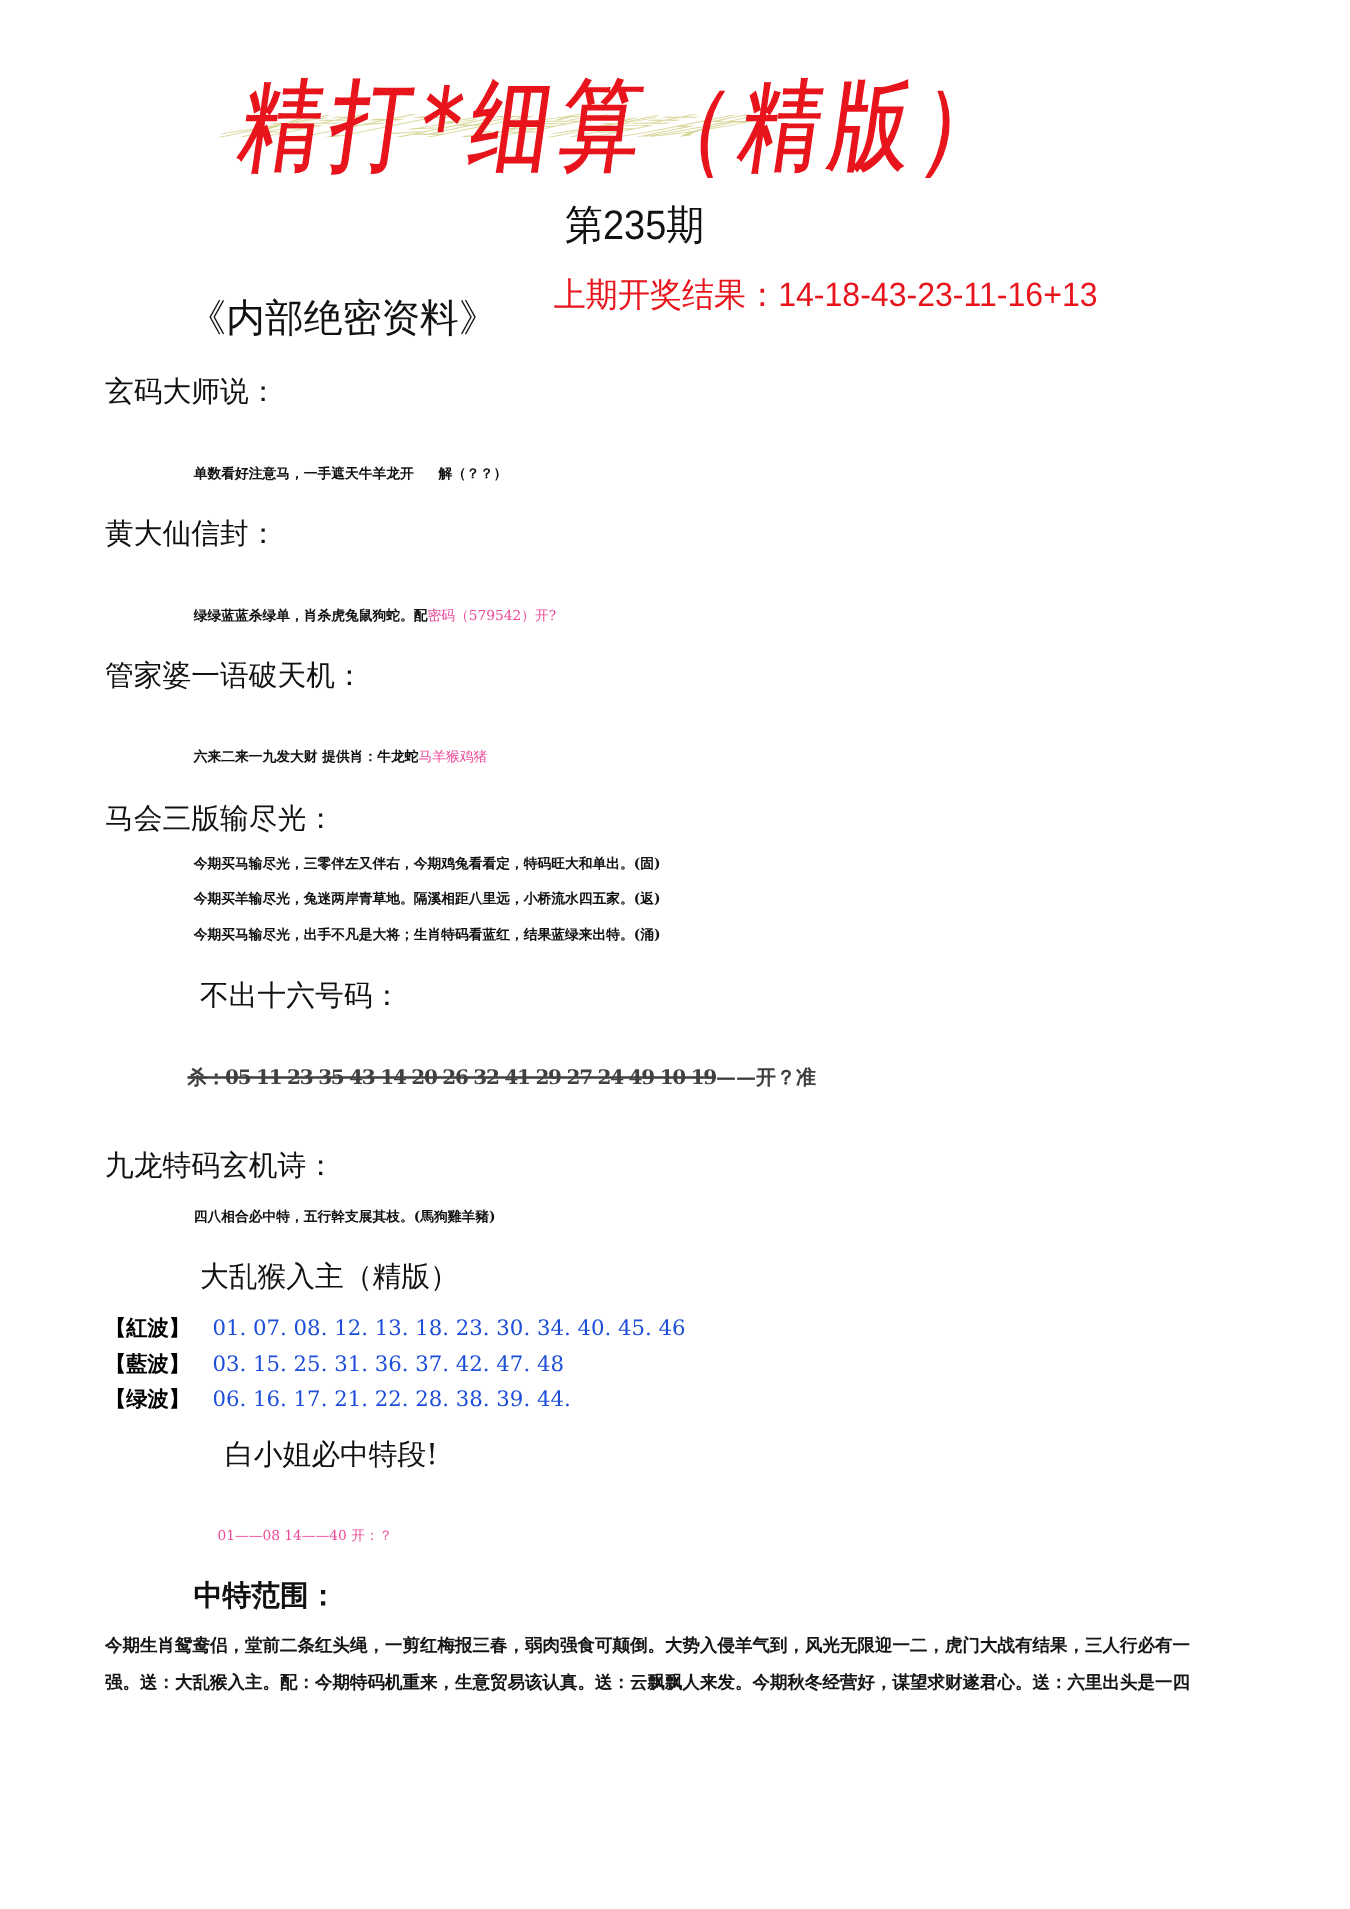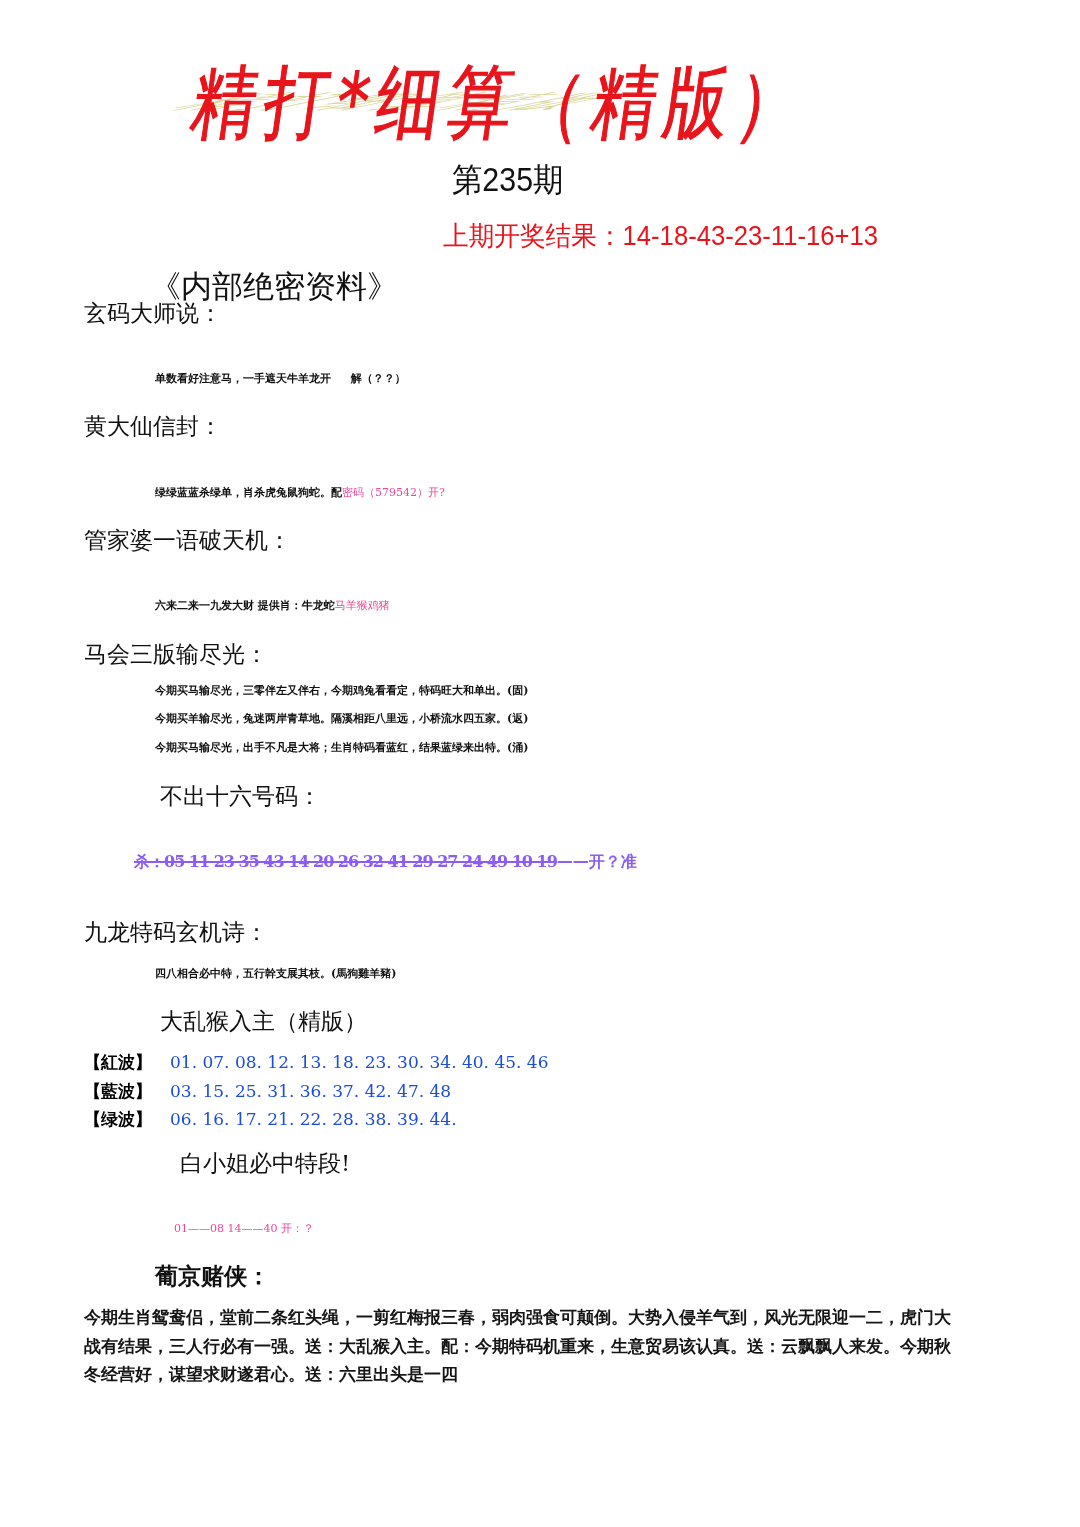--- a/index.html
+++ b/index.html
@@ -20,37 +20,37 @@
   }
   .banner-shadow {
     position: absolute; left: 40px; top: 42px;
     font-family: "DejaVu Sans", sans-serif; font-size: 56px; line-height: 40px;
     color: #c7c36a; opacity: .65; letter-spacing: 10px;
     transform: scaleY(0.35) skewX(-60deg); transform-origin: left top;
   }
 
   .issue { left: 452px; top: 158px; font-family: "Liberation Sans", sans-serif; font-size: 33px; color: #111; transform: scaleX(.92); transform-origin: left; }
   .last-result { left: 443px; top: 218px; font-family: "Liberation Sans", sans-serif; font-size: 27px; color: #e8141c; transform: scaleX(.95); transform-origin: left; }
-  .doc-title { left: 150px; top: 234px; font-size: 31px; color: #111; margin-top: 32px; }
+  .doc-title { left: 150px; top: 234px; font-size: 31px; color: #111; }
 
   .sec-head { font-size: 23px; color: #111; font-family: "DejaVu Serif", serif; }
   .body-line { font-size: 11px; color: #222; font-family: "DejaVu Serif", serif; }
   .bold { font-weight: bold; color: #111; }
   .grey { color: #ec4899; font-weight: normal; }
 
   .strike-line {
-    left: 134px; top: 852px; font-size: 16px; font-weight: bold; color: #8b5cf6;
+    left: 150px; top: 852px; font-size: 16px; font-weight: bold; color: #404040;
   }
   .strike-part { text-decoration: line-through; text-decoration-thickness: 2px; letter-spacing: -1px; }
 
   .wave-row { font-size: 17px; }
   .wave-label { font-weight: bold; color: #000000; display: inline-block; width: 86px; }
   .wave-nums { color: #1d4ed8; font-family: "DejaVu Serif", serif; }
 
-  .para { left: 84px; top: 1303px; width: 880px; white-space: normal; font-size: 17px; line-height: 28.5px; font-weight: bold; color: #151515; }
+  .para { left: 84px; top: 1303px; width: 880px; white-space: normal; font-size: 14px; line-height: 28.5px; font-weight: bold; color: #151515; }
 </style>
 </head>
 <body>
 
 <div class="abs banner">
   <div class="banner-shadow">精打细算精版</div>
   <div class="banner-main">精打*细算（精版）</div>
 </div>
 
 <div class="abs issue">第235期</div>
@@ -97,14 +97,14 @@
 <div class="abs wave-row" style="left:84px;top:1080px;">
   <span class="wave-label">【藍波】</span><span class="wave-nums">03. 15. 25. 31. 36. 37. 42. 47. 48</span>
 </div>
 <div class="abs wave-row" style="left:84px;top:1108px;">
   <span class="wave-label">【绿波】</span><span class="wave-nums">06. 16. 17. 21. 22. 28. 38. 39. 44.</span>
 </div>
 
 <div class="abs sec-head" style="left:180px;top:1148px;">白小姐必中特段!</div>
 <div class="abs body-line grey" style="left:155px;top:1221px;margin-left:19px;">01——08 14——40 开：？</div>
 
-<div class="abs sec-head" style="left:155px;top:1261px;font-weight:bold;">葡京赌侠：</div>
+<div class="abs sec-head" style="left:155px;top:1261px;font-weight:bold;">中特范围：</div>
 <div class="abs para">今期生肖鸳鸯侣，堂前二条红头绳，一剪红梅报三春，弱肉强食可颠倒。大势入侵羊气到，风光无限迎一二，虎门大战有结果，三人行必有一强。送：大乱猴入主。配：今期特码机重来，生意贸易该认真。送：云飘飘人来发。今期秋冬经营好，谋望求财遂君心。送：六里出头是一四</div>
 
 </body></html>

